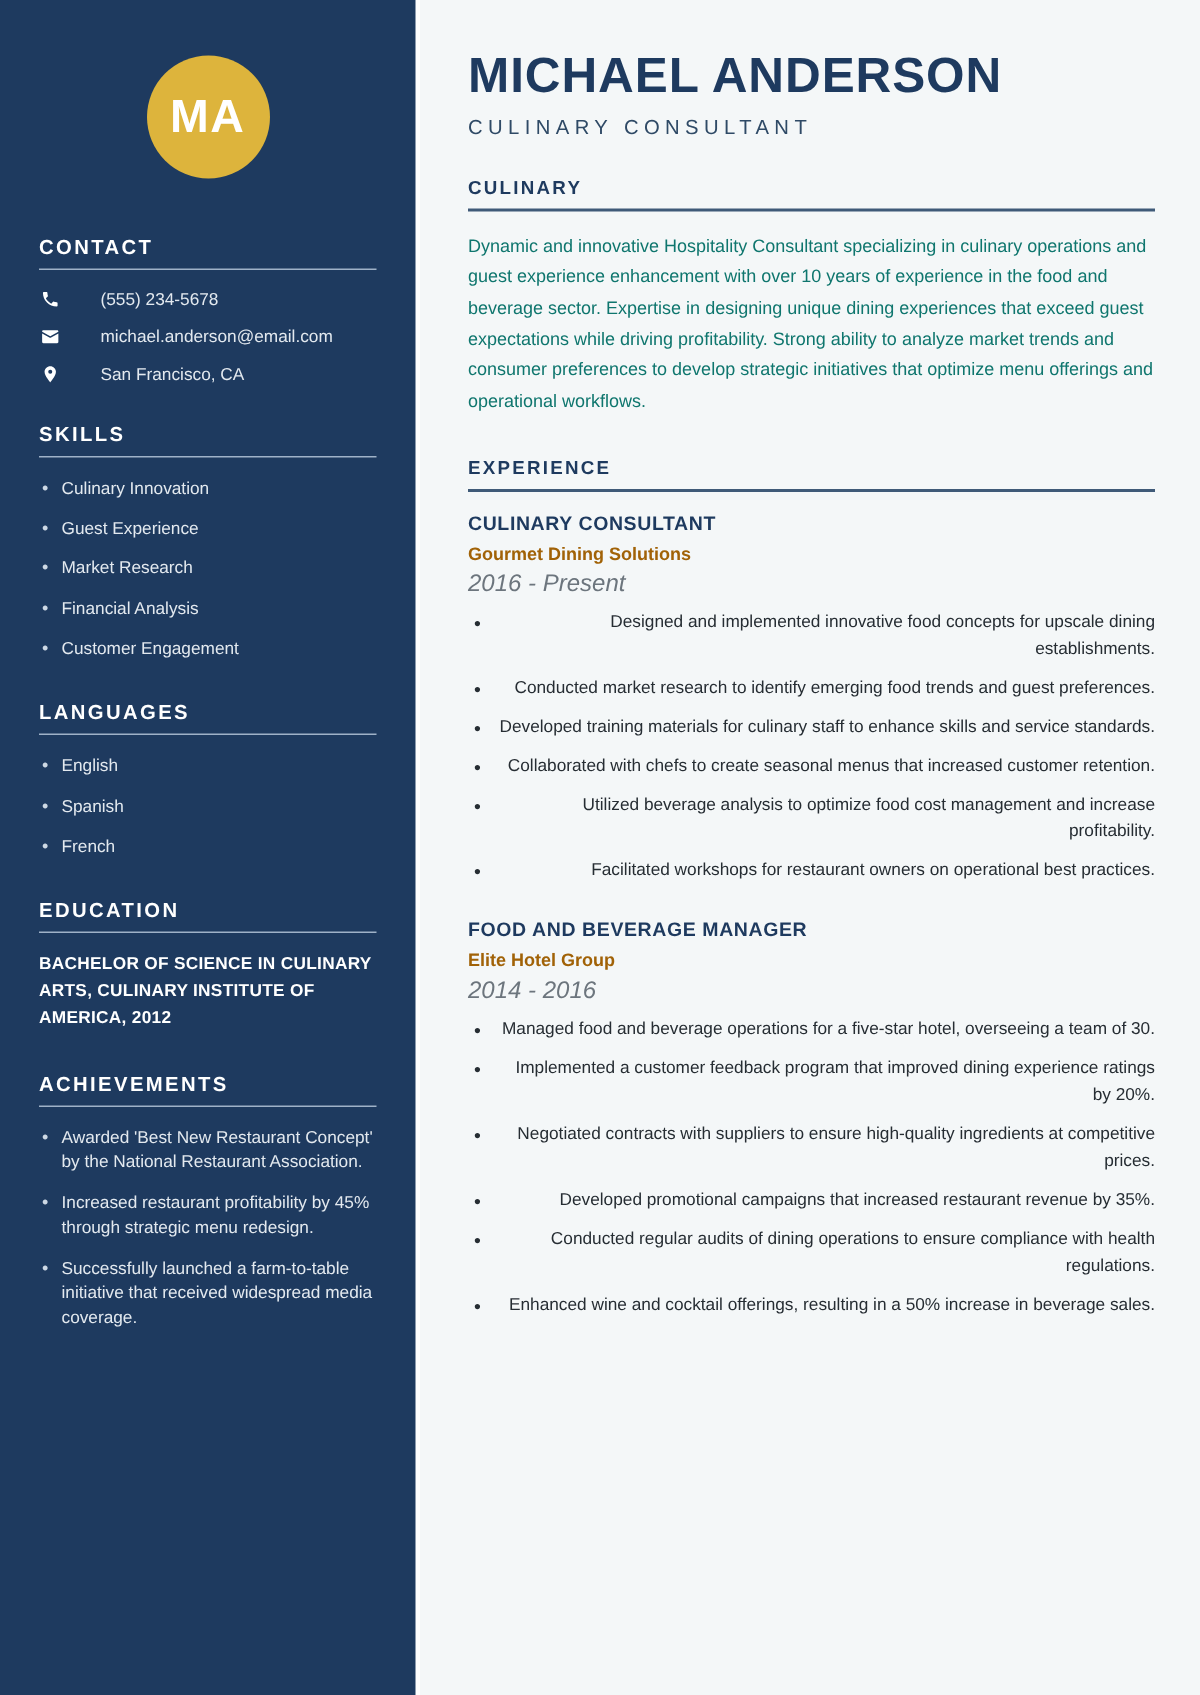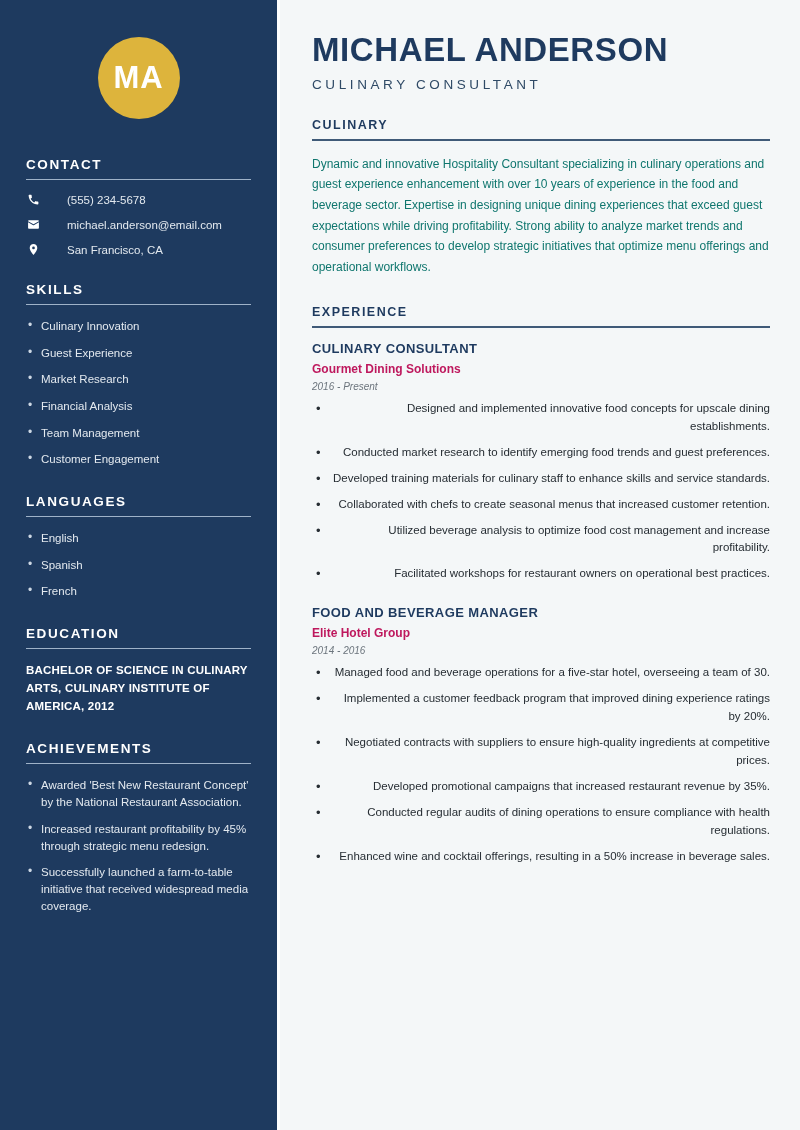--- a/index.html
+++ b/index.html
@@ -151,25 +151,25 @@
   .job-title {
     font-size: 13px;
     font-weight: bold;
     color: #1e3a5f;
     letter-spacing: 0.4px;
     margin-bottom: 6px;
   }
   .job-company {
     font-size: 12px;
     font-weight: bold;
-    color: #be185d;
+    color: #a16207;
     margin-bottom: 5px;
   }
   .job-dates {
-    font-size: 10px;
+    font-size: 16px;
     font-style: italic;
     color: #6c757d;
     margin-bottom: 8px;
   }
 
   .job-bullets { list-style: none; }
   .job-bullets li {
     position: relative;
     padding-left: 18px;
     margin-bottom: 8px;
@@ -229,21 +229,20 @@
   </section>
 
   <section class="side-section">
     <div class="side-heading">SKILLS</div>
     <div class="side-rule"></div>
     <ul class="side-list">
       <li>Culinary Innovation</li>
       <li>Guest Experience</li>
       <li>Market Research</li>
       <li>Financial Analysis</li>
-      <li>Team Management</li>
       <li>Customer Engagement</li>
     </ul>
   </section>
 
   <section class="side-section">
     <div class="side-heading">LANGUAGES</div>
     <div class="side-rule"></div>
     <ul class="side-list">
       <li>English</li>
       <li>Spanish</li>

